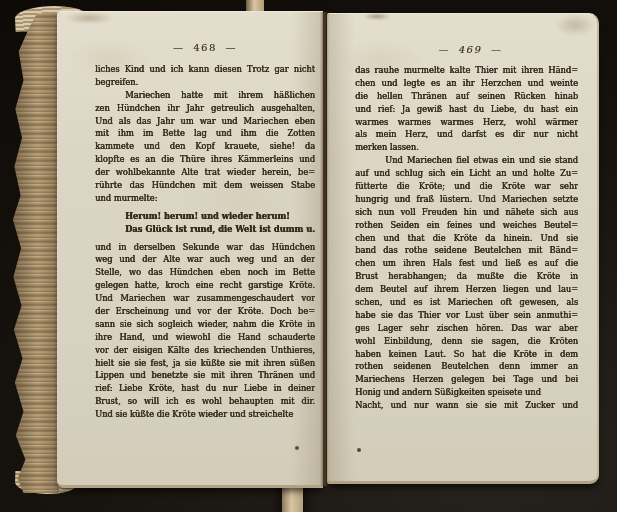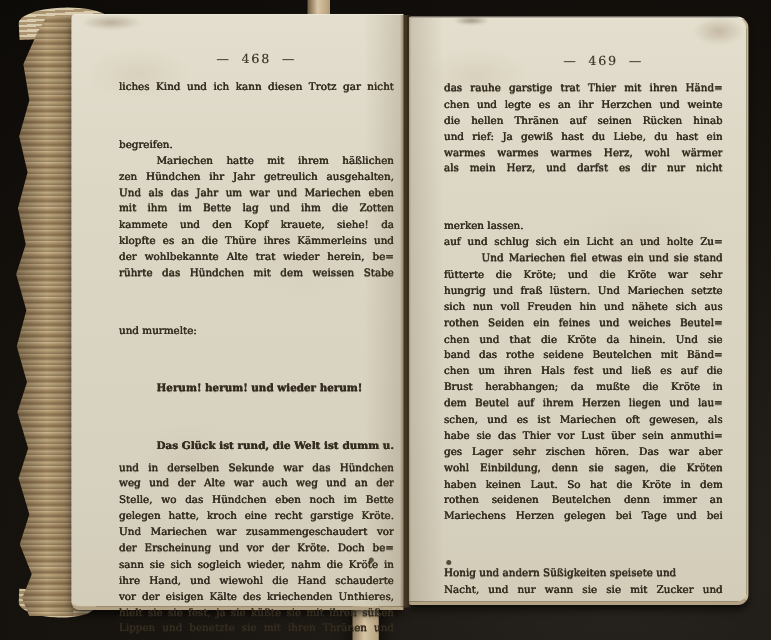--- a/index.html
+++ b/index.html
@@ -52,28 +52,28 @@
   .page-right::before{content:"";position:absolute;left:0;top:0;bottom:0;width:28px;
     background:linear-gradient(to left,rgba(100,80,50,0),rgba(100,80,50,.20));}
   .gutter{position:absolute;left:320px;top:12px;width:9px;height:474px;z-index:4;
     background:linear-gradient(to right,rgba(120,95,60,0),rgba(95,75,45,.55) 35%,#473822 52%,rgba(95,75,45,.5) 65%,rgba(120,95,60,0));}
 
   
   .page-header{position:absolute;top:30px;text-align:center;
     font:10px "DejaVu Serif",serif;letter-spacing:1.5px;word-spacing:4px;color:#3f3729;
     text-shadow:.3px .3px .4px rgba(50,42,30,.5);}
   .page-left .page-header{left:38px;width:220px;}
-  .page-right .page-header{left:44px;width:223px;}
+  .page-right .page-header{left:32px;width:223px;font-style:italic;}
   .text-col{position:absolute;overflow:hidden;}
   .page-left .text-col{left:38px;top:51px;width:220px;}
   .page-right .text-col{left:28px;top:50px;width:223px;}
   .line{font-family:"DejaVu Serif",serif;font-size:8.3px;line-height:12.9px;max-height:12.9px;
     overflow:hidden;color:var(--ink);text-align:justify;text-align-last:justify;
     text-shadow:.4px 0 0 currentColor,.2px .3px .5px rgba(40,32,20,.55);}
-  .line.nojust{text-align-last:left;margin-top:33px;}
+  .line.nojust{text-align-last:left;}
   .line.indent{text-indent:30px;}
   .para{margin:0;}
   .para.verse{margin:5px 0 5px 30px;font-weight:bold;}
 
   
   .speck{position:absolute;border-radius:50%;z-index:5;}
   .speck-left{left:238px;top:434px;width:4px;height:4px;background:#4a3b28;opacity:.85;}
   .speck-right{left:30px;top:434px;width:4px;height:4px;background:#3f3326;opacity:.85;}
   .stain{position:absolute;z-index:5;filter:blur(1px);}
   .stain-left-top{left:8px;top:0;width:48px;height:12px;
@@ -138,31 +138,31 @@
   </div>
 
   <div class="gutter"></div>
 
   <div class="page page-right">
     <div class="stain stain-right-top"></div>
     <div class="stain stain-right-corner"></div>
     <div class="page-header">— 469 —</div>
     <div class="text-col">
         <div class="para prose">
-          <div class="line">das rauhe garstige trat Thier mit ihren Händ=</div>
+          <div class="line">das rauhe murmelte kalte Thier mit ihren Händ=</div>
           <div class="line">chen und legte es an ihr Herzchen und weinte</div>
           <div class="line">die hellen Thränen auf seinen Rücken hinab</div>
           <div class="line">und rief: Ja gewiß hast du Liebe, du hast ein</div>
           <div class="line">warmes warmes warmes Herz, wohl wärmer</div>
           <div class="line">als mein Herz, und darfst es dir nur nicht</div>
           <div class="line nojust">merken lassen.</div>
         </div>
         <div class="para prose">
+          <div class="line indent">Und Mariechen fiel etwas ein und sie stand</div>
           <div class="line">auf und schlug sich ein Licht an und holte Zu=</div>
-          <div class="line indent">Und Mariechen fiel etwas ein und sie stand</div>
           <div class="line">fütterte die Kröte; und die Kröte war sehr</div>
           <div class="line">hungrig und fraß lüstern. Und Mariechen setzte</div>
           <div class="line">sich nun voll Freuden hin und nähete sich aus</div>
           <div class="line">rothen Seiden ein feines und weiches Beutel=</div>
           <div class="line">chen und that die Kröte da hinein. Und sie</div>
           <div class="line">band das rothe seidene Beutelchen mit Bänd=</div>
           <div class="line">chen um ihren Hals fest und ließ es auf die</div>
           <div class="line">Brust herabhangen; da mußte die Kröte in</div>
           <div class="line">dem Beutel auf ihrem Herzen liegen und lau=</div>
           <div class="line">schen, und es ist Mariechen oft gewesen, als</div>

